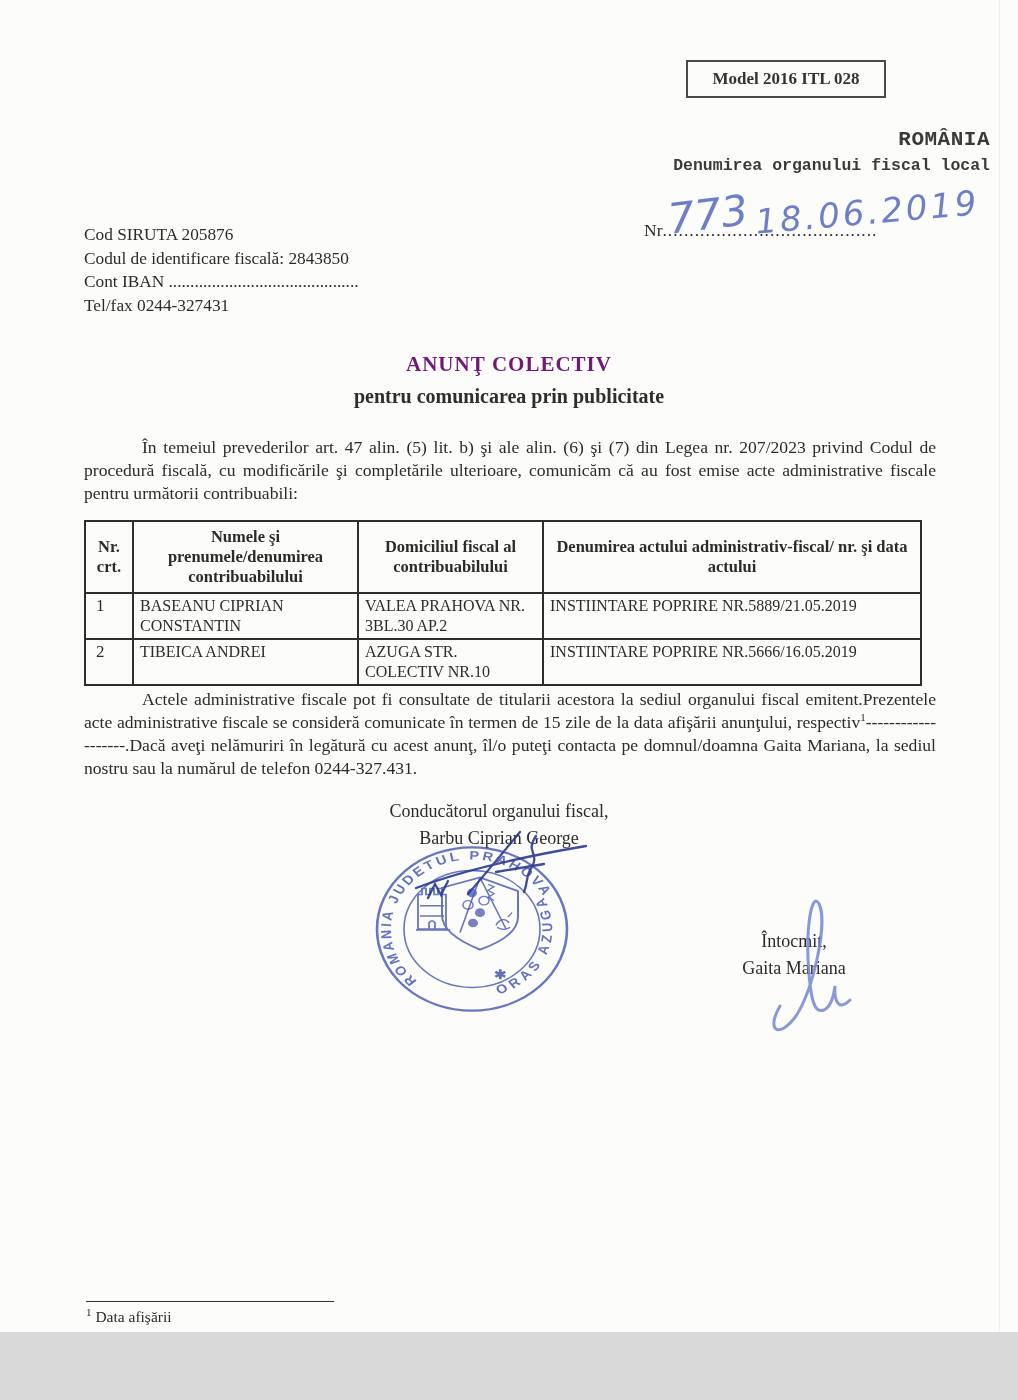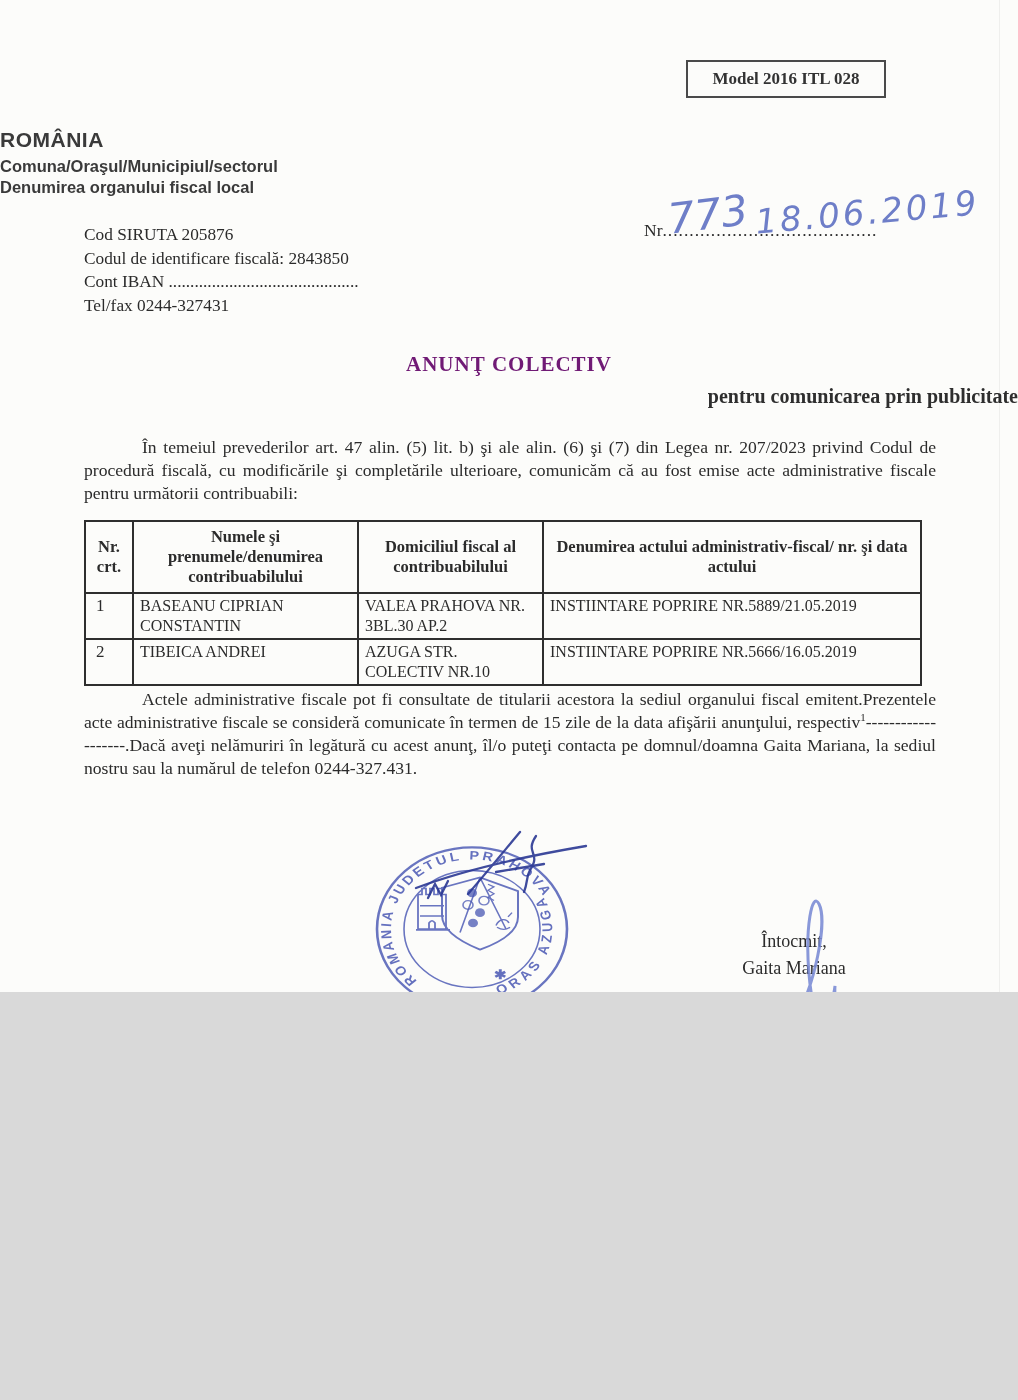--- a/index.html
+++ b/index.html
@@ -1,43 +1,43 @@
 <!DOCTYPE html>
 <html><head>
 <meta charset="utf-8">
 <style>
   html,body{margin:0;padding:0;background:#d9d9d9;}
   .page{
-    position:relative;width:1018px;height:992px;background:#fcfcfa;
+    position:relative;width:1018px;height:1332px;background:#fcfcfa;
     font-family:"Liberation Serif",serif;color:#2b2b2b;overflow:hidden;
     box-shadow:0 0 4px rgba(0,0,0,.2);
   }
   .abs{position:absolute;}
   
   .model-box{
     left:686px;top:60px;width:196px;height:34px;border:2px solid #4a4a4a;
     display:flex;align-items:center;justify-content:center;
     font-weight:bold;font-size:17px;color:#333;
   }
   
-  .header{left:0;top:128px;width:990px;text-align:left;color:#3a3a3a;
-          font-family:Liberation Sans, sans-serif;font-weight:bold;}
+  .header{left:0;top:128px;width:990px;text-align:right;color:#3a3a3a;
+          font-family:Liberation Mono, monospace;font-weight:bold;}
   .header .country{font-size:21px;letter-spacing:.5px;margin-bottom:4px;}
   .header .hline{font-size:16.5px;line-height:21px;}
   
   .nr-line{left:644px;top:220px;width:300px;font-size:17.5px;color:#2b2b2b;}
   .nr-dots{letter-spacing:1px;}
   .hand{font-family:"DejaVu Sans",sans-serif;font-style:italic;color:#6274c4;opacity:.92;}
   .hand-num{left:668px;top:190px;font-size:42px;transform:rotate(-7deg);}
   .hand-date{left:755px;top:192px;font-size:34px;transform:rotate(-5deg);letter-spacing:3px;}
   
   .issuer{left:84px;top:223px;width:420px;font-size:17.3px;line-height:23.5px;}
   
   .title{left:0;top:352px;width:1018px;text-align:center;font-weight:bold;font-size:21px;letter-spacing:1px;color:#701a75;}
-  .subtitle{left:0;top:385px;width:1018px;text-align:right;font-weight:bold;font-size:20px;color:#2e2e2e;}
+  .subtitle{left:0;top:385px;width:1018px;text-align:center;font-weight:bold;font-size:20px;color:#2e2e2e;}
   
   .para{left:84px;width:852px;font-size:17.6px;line-height:23px;text-align:justify;}
   .para1{top:436px;}
   .para2{top:688px;}
   .indent{display:inline-block;width:58px;}
   sup{font-size:11px;line-height:0;}
   
   .tbl{left:84px;top:520px;border-collapse:collapse;table-layout:fixed;width:836px;}
   .tbl th,.tbl td{border:2px solid #2e2e2e;}
   .tbl th{font-size:16.5px;font-weight:bold;text-align:center;vertical-align:middle;height:66px;padding:2px 4px;line-height:20px;}
@@ -61,21 +61,20 @@
 <body>
 
 <div class="page">
 
   <div class="abs model-box">
     <span>Model 2016 ITL 028</span>
   </div>
 
   <div class="abs header">
     <div class="country">ROMÂNIA</div>
-    <div class="hline">Comuna/Oraşul/Municipiul/sectorul</div>
     <div class="hline">Denumirea organului fiscal local</div>
   </div>
 
   <div class="abs nr-line"><span>Nr</span><span class="nr-dots">........................................</span></div>
   <div class="abs hand hand-num">773</div>
   <div class="abs hand hand-date">18.06.2019</div>
 
   <div class="abs issuer">
     <div>Cod SIRUTA 205876</div>
     <div>Codul de identificare fiscală: 2843850</div>
@@ -117,20 +116,24 @@
         <td>TIBEICA ANDREI</td>
         <td>AZUGA STR.
 COLECTIV NR.10</td>
         <td>INSTIINTARE POPRIRE NR.5666/16.05.2019</td>
       </tr>
     </tbody>
   </table>
 
   <div class="abs para para2"><span class="indent"></span><span>Actele administrative fiscale pot fi consultate de titularii acestora la sediul organului fiscal emitent.Prezentele acte administrative fiscale se consideră comunicate în termen de 15 zile de la data afişării anunţului, respectiv</span><sup>1</sup><span>-------------------.Dacă aveţi nelămuriri în legătură cu acest anunţ, îl/o puteţi contacta pe domnul/doamna Gaita Mariana, la sediul nostru sau la numărul de telefon 0244-327.431.</span></div>
 
+  <div class="abs sig-head">
+    <div>Conducătorul organului fiscal,</div>
+    <div>Barbu Ciprian George</div>
+  </div>
 
   <svg class="stamp" width="200" height="172" viewBox="0 0 200 200" preserveAspectRatio="none" aria-hidden="true">
     <g stroke="#4a58b4" fill="none" opacity="0.82">
       <circle cx="100" cy="100" r="95" stroke-width="2.6"></circle>
       <circle cx="100" cy="100" r="68" stroke-width="1.6"></circle>
       <defs>
         <path id="arcTop" d="M 50,164 A 81,81 0 1 1 170,141"></path>
         <path id="arcRight" d="M 117,179 A 81,81 0 0 0 130,25"></path>
       </defs>
 

